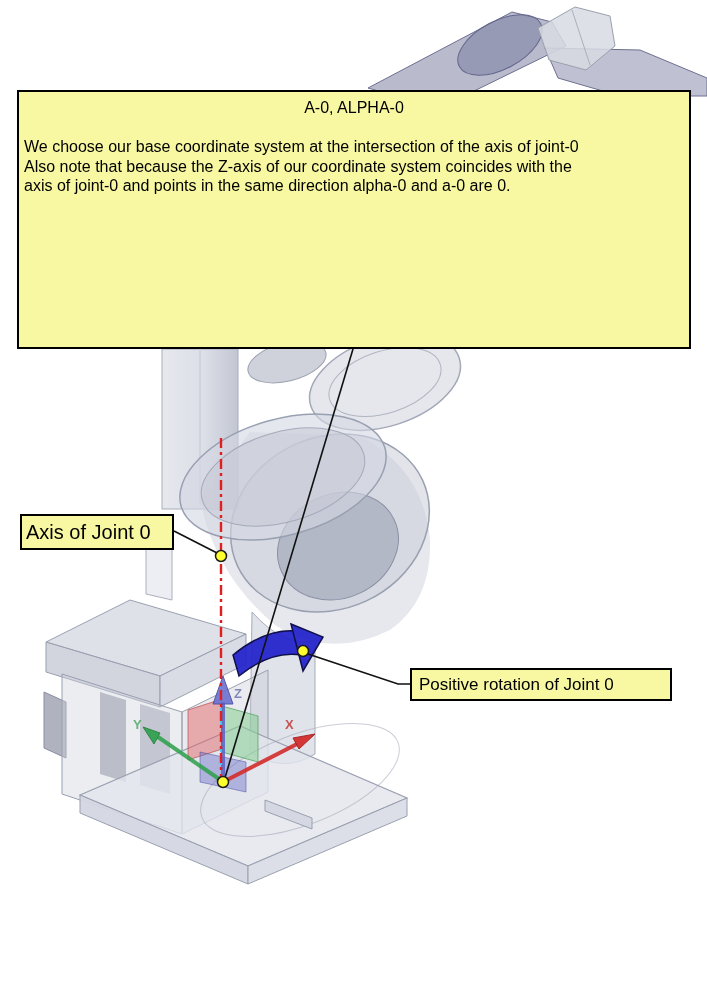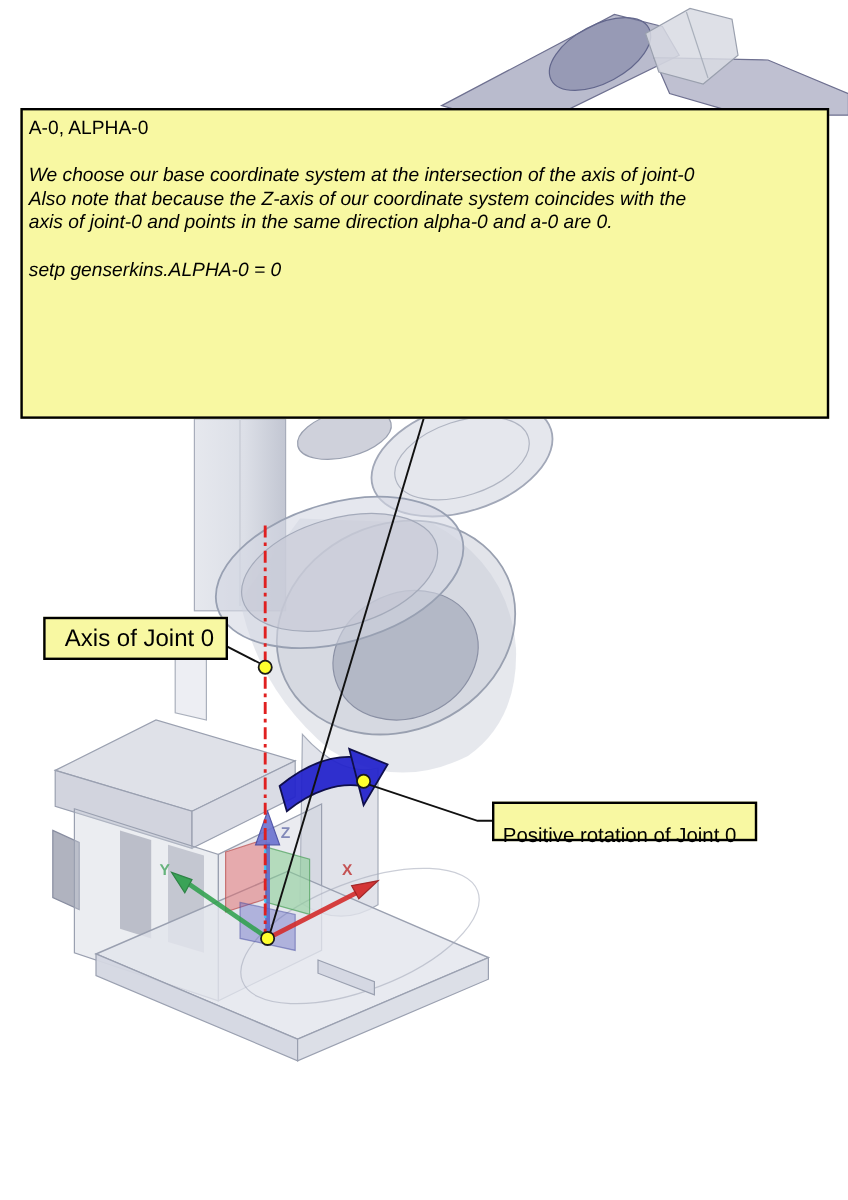--- a/index.html
+++ b/index.html
@@ -1,26 +1,26 @@
 <!DOCTYPE html>
 <html><head>
 <meta charset="utf-8">
 <style>
   html,body{margin:0;padding:0;background:#ffffff;}
   #page{position:relative;width:707px;height:1000px;background:#ffffff;overflow:hidden;
         font-family:"Liberation Sans",sans-serif;}
   #scene{position:absolute;left:0;top:0;width:707px;height:1000px;}
   .note{position:absolute;background:#f8f8a2;border:2px solid #000;color:#000;box-sizing:border-box;}
   #info-box{left:17px;top:90px;width:674px;height:259px;padding:6px 5px;font-size:16px;line-height:19.6px;}
-  #info-box .title{white-space:nowrap;margin-bottom:19.6px;}
-  #info-box .lines div{white-space:nowrap;min-height:19.6px;font-style:italic;}
+  #info-box .title{white-space:nowrap;margin-bottom:19.6px;text-align:center;}
+  #info-box .lines div{white-space:nowrap;min-height:19.6px;}
   #axis-label{left:20px;top:514px;width:154px;height:36px;font-size:20px;line-height:30px;
-              padding:1px 16px;white-space:nowrap;margin-left:16px;}
-  #rotation-label{left:410px;top:668px;width:221px;height:33px;font-size:17px;line-height:25px;
-              padding:14px 7px;white-space:nowrap;}
+              padding:1px 4px;white-space:nowrap;}
+  #rotation-label{left:410px;top:668px;width:262px;height:33px;font-size:17px;line-height:25px;
+              padding:2px 7px;white-space:nowrap;}
   .axlabel{font-size:13px;font-weight:bold;font-family:"Liberation Sans",sans-serif;}
 </style>
 </head>
 <body>
 
 <div id="page">
 
   <svg id="scene" viewBox="0 0 707 1000" xmlns="http://www.w3.org/2000/svg">
     <defs>
       <linearGradient id="gradCol" x1="0" y1="0" x2="1" y2="0">
@@ -111,21 +111,20 @@
     </g>
   </svg>
 
   <div id="info-box" class="note">
     <div class="title">A-0, ALPHA-0</div>
     <div class="lines">
         <div>We choose our base coordinate system at the intersection of the axis of joint-0</div>
         <div>Also note that because the Z-axis of our coordinate system coincides with the</div>
         <div>axis of joint-0 and points in the same direction alpha-0 and a-0 are 0.</div>
         <div>&nbsp;</div>
-        <div>setp genserkins.ALPHA-0 = 0</div>
       </div>
   </div>
 
   <div id="axis-label" class="note">Axis of Joint 0</div>
 
   <div id="rotation-label" class="note">Positive rotation of Joint 0</div>
 
 </div>
 
 </body></html>

